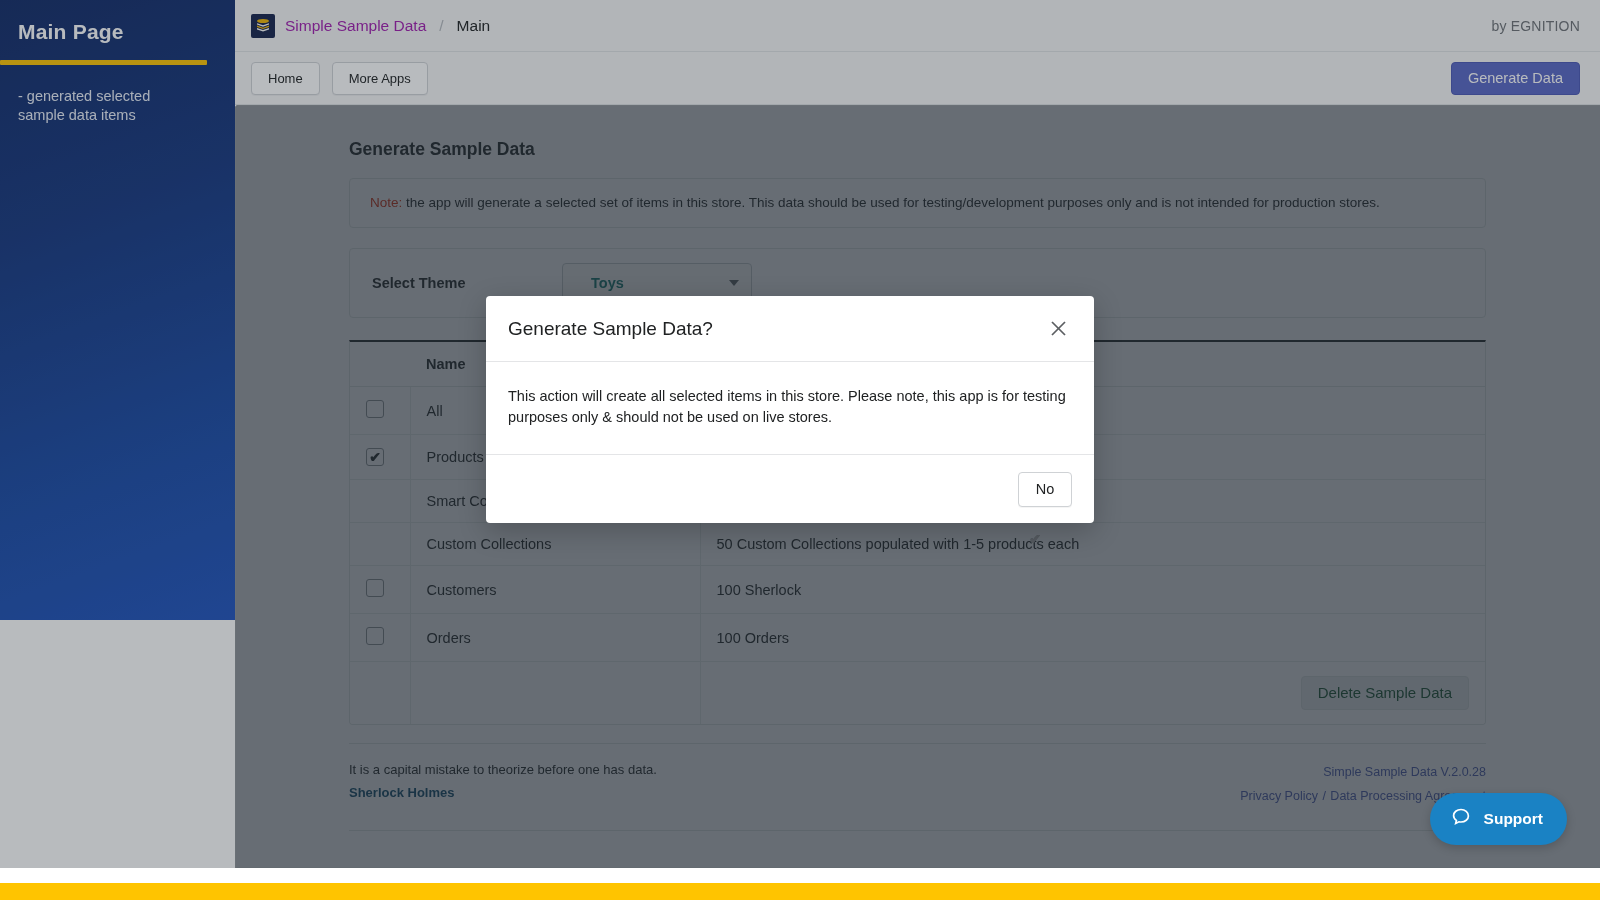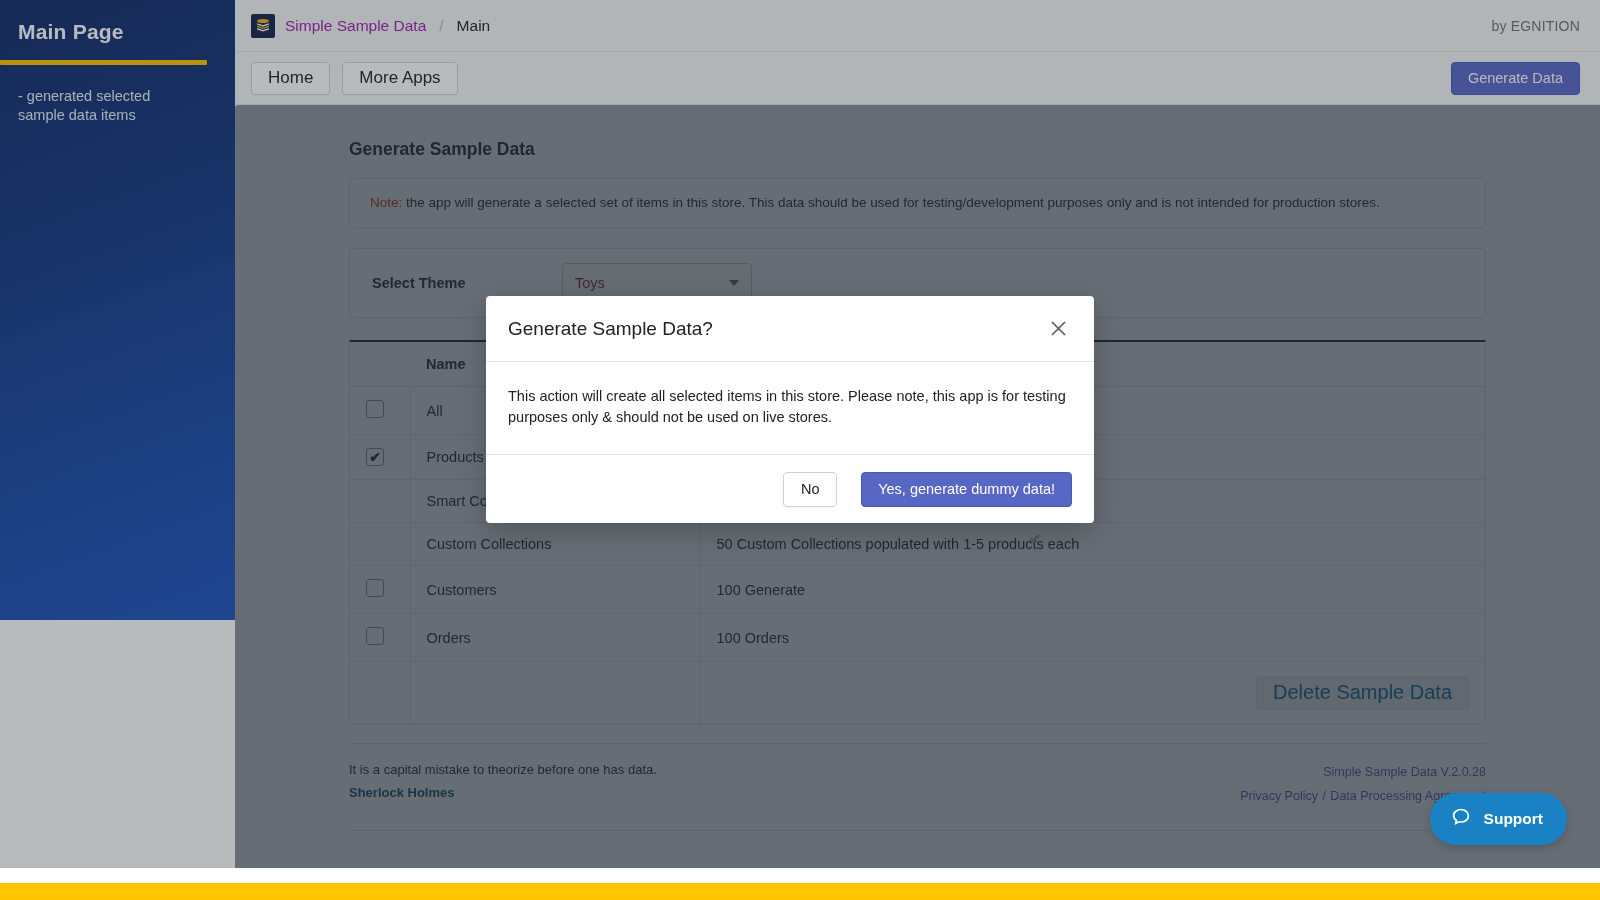--- a/index.html
+++ b/index.html
@@ -110,21 +110,21 @@
     align-items: center;
     padding: 0 20px 0 16px;
     gap: 12px;
   }
   .navbtn {
     height: 33px;
     padding: 0 16px;
     background: #ffffff;
     border: 1px solid #d0d3d6;
     border-radius: 4px;
-    font-size: 17px;
+    font-size: 13px;
     color: #202223;
     display: flex; align-items: center;
     cursor: pointer;
     box-shadow: 0 1px 0 rgba(0,0,0,0.04);
   }
   .navbar-spacer { flex: 1; }
   .btn-primary {
     height: 33px;
     padding: 0 16px;
     background: #5866c4;
@@ -181,25 +181,26 @@
     width: 190px;
   }
   .select {
     width: 190px;
     height: 40px;
     border: 1px solid #c9cccf;
     border-radius: 4px;
     background: #fdfdfd;
     display: flex;
     align-items: center;
-    padding: 0 12px;
-    font-size: 14.5px;
-    color: #7f1d1d;
+    padding: 0 28px;
+    font-size: 14.5px;
+    color: #0f766e;
     cursor: pointer;
     position: relative;
+    font-weight: bold;
   }
   .select .caret {
     position: absolute;
     right: 12px;
     width: 0; height: 0;
     border-left: 5px solid transparent;
     border-right: 5px solid transparent;
     border-top: 6px solid #5c5f62;
   }
 
@@ -257,22 +258,22 @@
     border-bottom: none;
     background: #ffffff;
   }
   .delete-btn {
     float: right;
     height: 34px;
     padding: 0 16px;
     background: #eceff1;
     border: 1px solid #e1e3e5;
     border-radius: 4px;
-    font-size: 20px;
-    color: #0369a1;
+    font-size: 15px;
+    color: #14532d;
     display: inline-flex; align-items: center;
     cursor: pointer;
   }
 
   
   .pfooter {
     margin-top: 18px;
     border-top: 1px solid #e1e3e5;
     padding-top: 18px;
     display: flex;
@@ -490,21 +491,21 @@
                     <span class="cbox checked dim">
                       <span class="tick">✔</span>
                     </span>
                   </td>
                   <td class="col-name">Custom Collections</td>
                   <td>50 Custom Collections populated with 1-5 products each</td>
                 </tr>
                 <tr>
                   <td class="col-check"><span class="cbox"></span></td>
                   <td class="col-name">Customers</td>
-                  <td>100 Generate</td>
+                  <td>100 Sherlock</td>
                 </tr>
                 <tr>
                   <td class="col-check"><span class="cbox"></span></td>
                   <td class="col-name">Orders</td>
                   <td>100 Orders</td>
                 </tr>
                 <tr class="table-footer-row">
                   <td class="col-check"></td>
                   <td class="col-name"></td>
                   <td>
@@ -556,17 +557,16 @@
       <div class="modal-close">
         <svg width="19" height="19" viewBox="0 0 19 19">
           <line x1="3" y1="3" x2="16" y2="16" stroke="#5c5f62" stroke-width="1.7"></line>
           <line x1="16" y1="3" x2="3" y2="16" stroke="#5c5f62" stroke-width="1.7"></line>
         </svg>
       </div>
     </div>
     <div class="modal-body">This action will create all selected items in this store. Please note, this app is for testing purposes only &amp; should not be used on live stores.</div>
     <div class="modal-foot">
       <div class="btn-plain">No</div>
-      <div class="btn-confirm">Yes, generate dummy data!</div>
     </div>
   </div>
 
 </div>
 
 </body></html>

